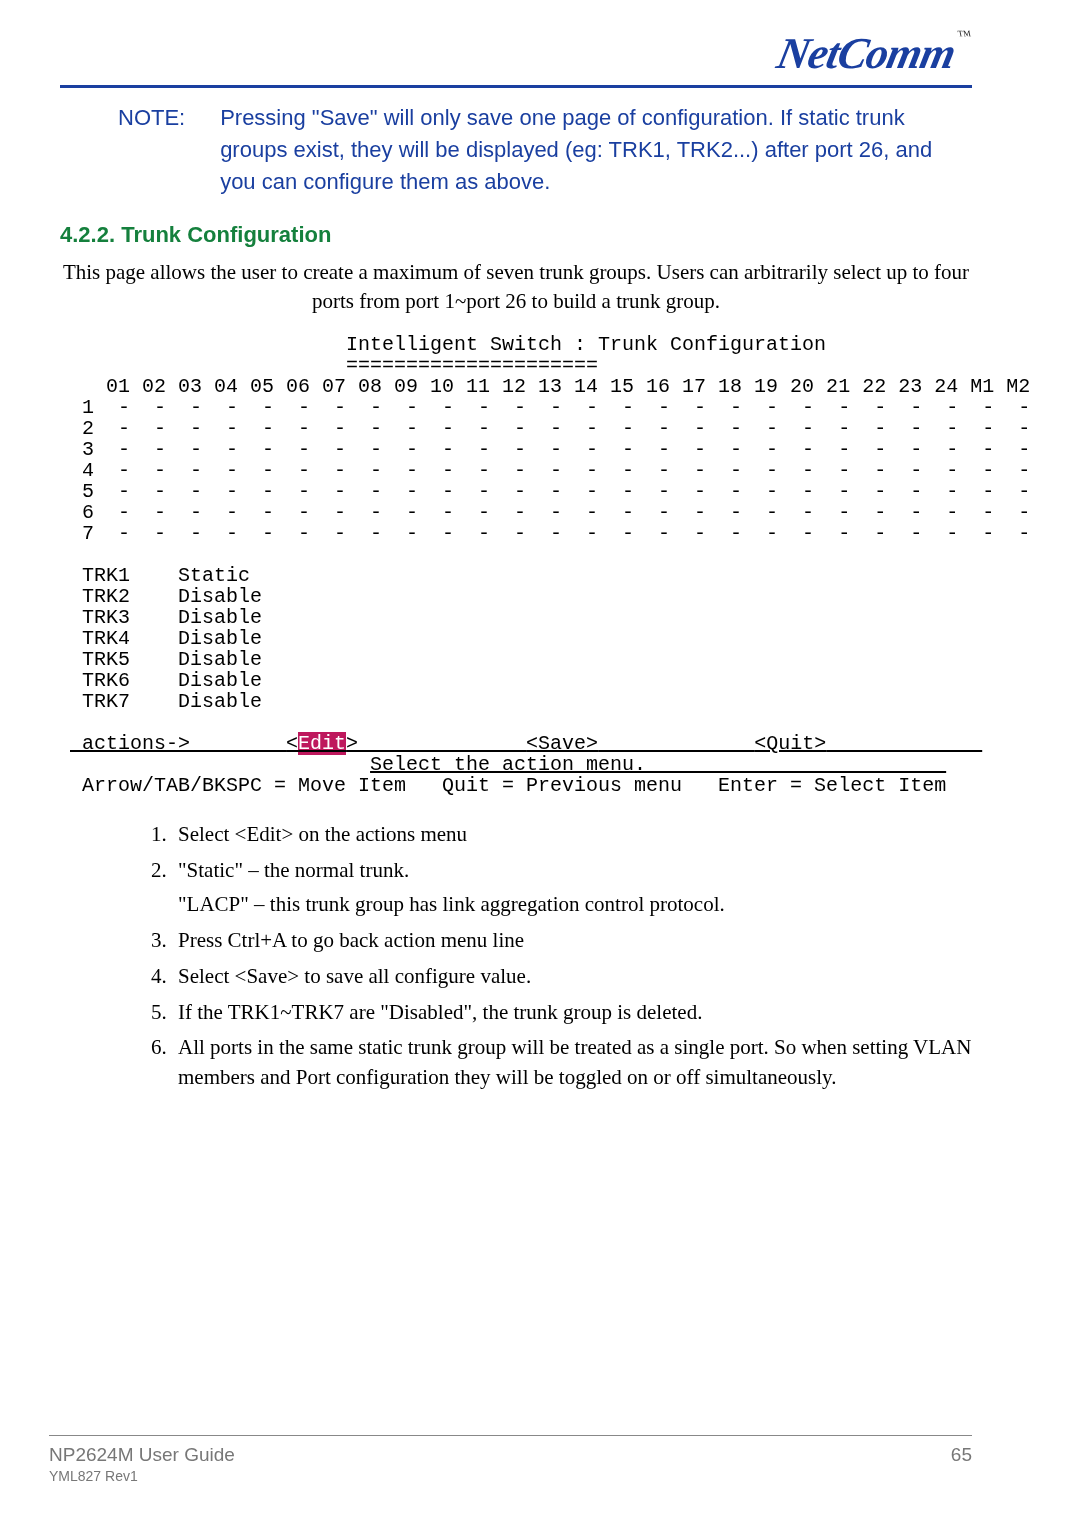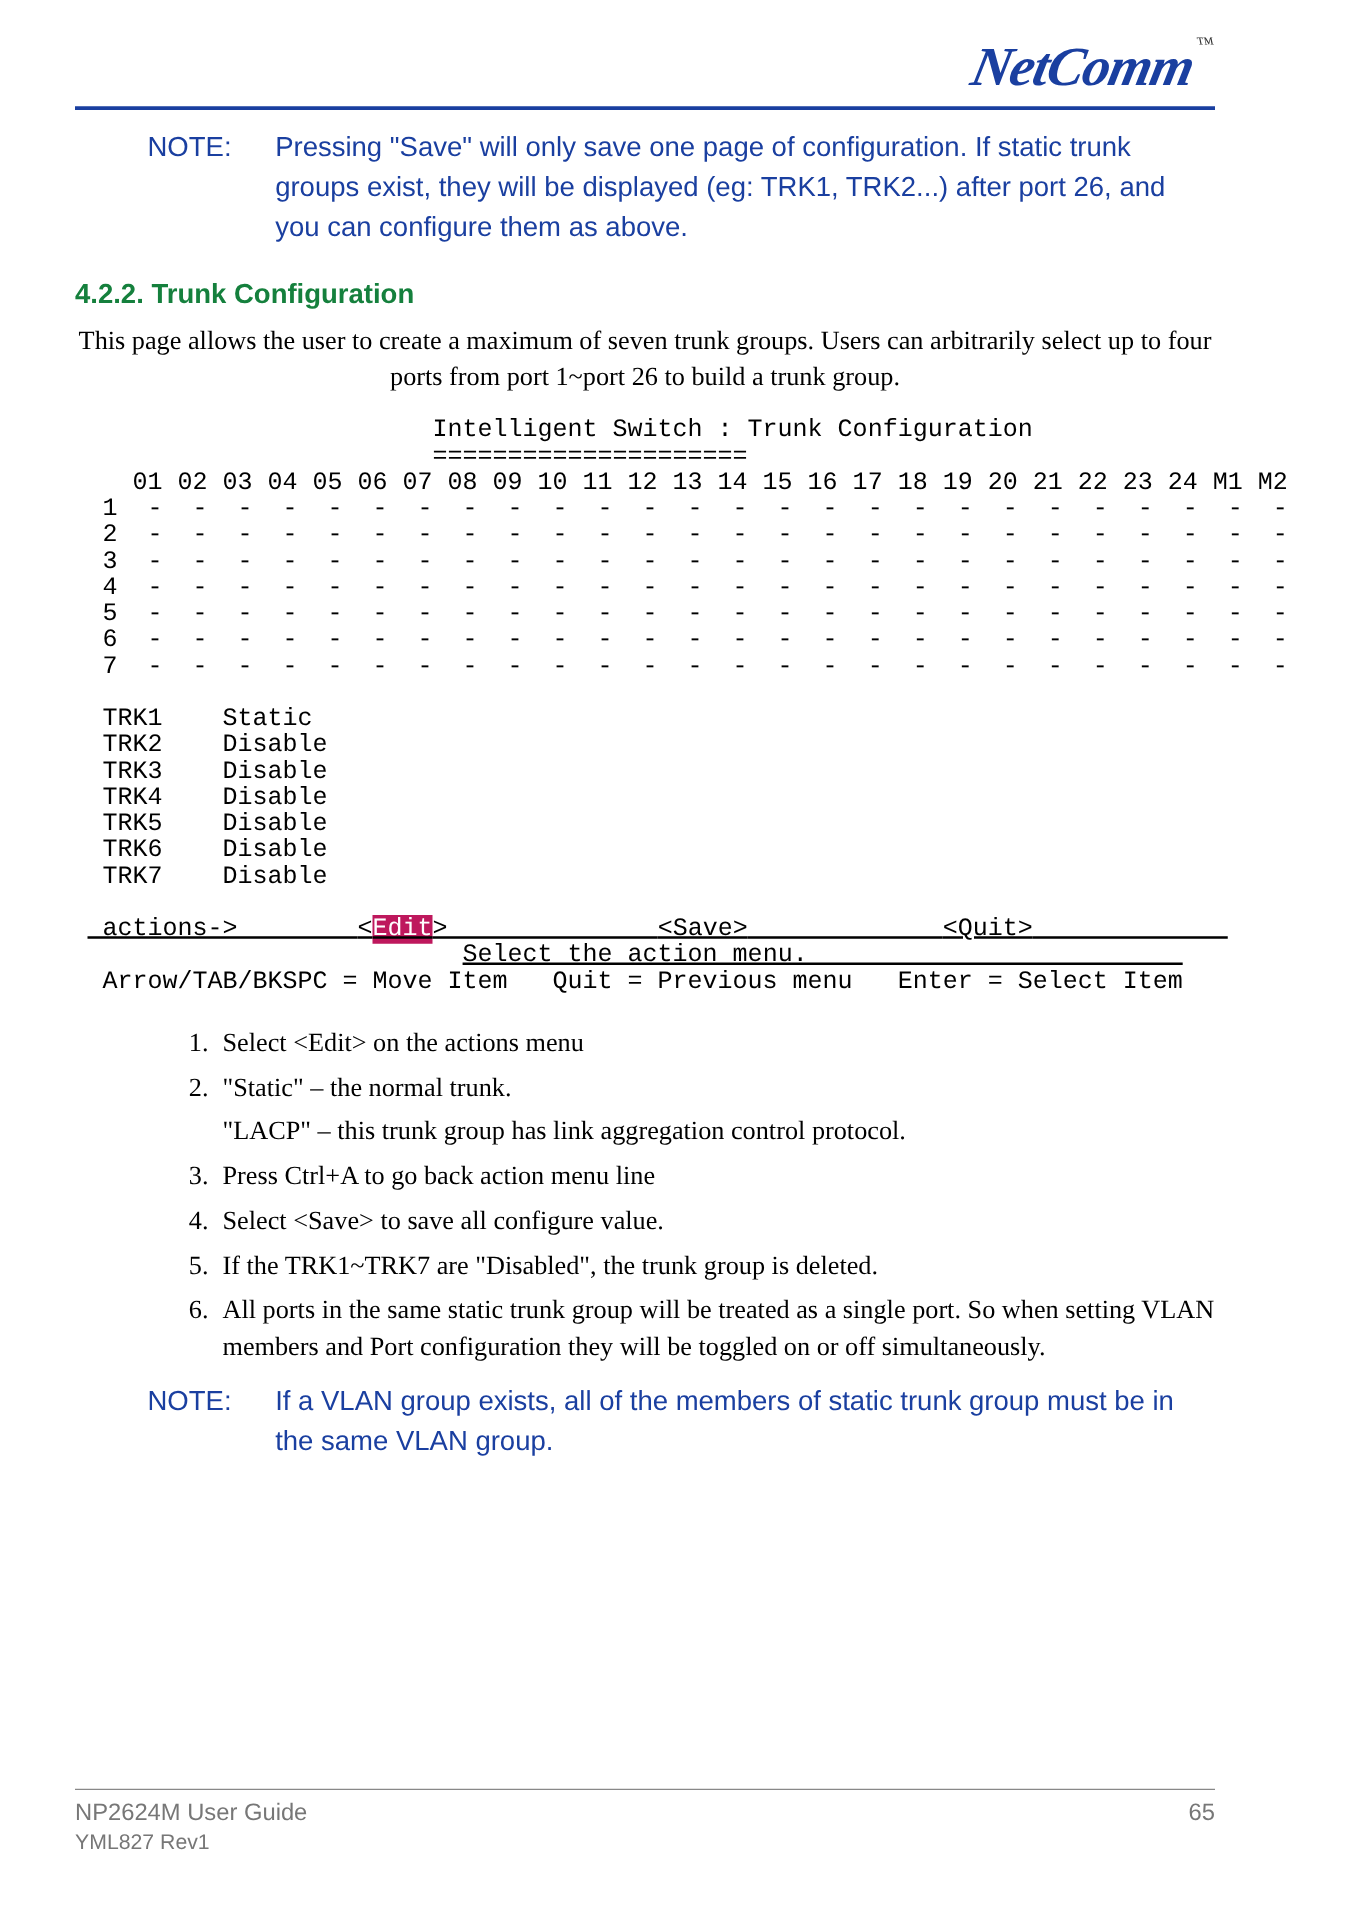--- a/index.html
+++ b/index.html
@@ -103,42 +103,42 @@
   }
   ol.steps li {
     padding-left: 6px;
     margin-bottom: 6px;
   }
   .sub-line {
     margin-top: 4px;
   }
   .footer {
     position: absolute;
-    left: 60px;
+    left: 49px;
     right: 108px;
     bottom: 48px;
   }
   .footer-rule {
     border: 0;
     border-top: 1px solid #888;
     margin-bottom: 8px;
   }
   .footer-row {
     font-family: Arial, Helvetica, sans-serif;
     color: #777;
     font-size: 19px;
     display: flex;
     justify-content: space-between;
   }
   .footer-left { }
   .footer-right { }
   .footer-sub {
     font-family: Arial, Helvetica, sans-serif;
     color: #777;
-    font-size: 17px;
+    font-size: 14px;
     margin-top: 2px;
   }
 </style>
 </head>
 <body>
 
 <div class="page">
 
   <div class="logo">
     <span class="logo-inner">NetComm</span><span class="logo-tm">™</span>
@@ -185,24 +185,20 @@
     <li>
       <div class="sub-line">"Static" – the normal trunk.</div>
       <div class="sub-line">"LACP" – this trunk group has link aggregation control protocol.</div>
     </li>
     <li><span>Press Ctrl+A to go back action menu line</span></li>
     <li><span>Select &lt;Save&gt; to save all configure value.</span></li>
     <li><span>If the TRK1~TRK7 are "Disabled", the trunk group is deleted.</span></li>
     <li><span>All ports in the same static trunk group will be treated as a single port.  So when setting VLAN members and Port configuration they will be toggled on or off simultaneously.</span></li>
   </ol>
 
-  <div class="note-block">
-    <span class="note-label">NOTE:</span>
-    <span class="note-body">If a VLAN group exists, all of the members of static trunk group must be in the same VLAN group.</span>
-  </div>
 
   <div class="footer">
     <hr class="footer-rule">
     <div class="footer-row">
       <span class="footer-left">NP2624M User Guide</span>
       <span class="footer-right">65</span>
     </div>
     <div class="footer-sub">YML827 Rev1</div>
   </div>
 

